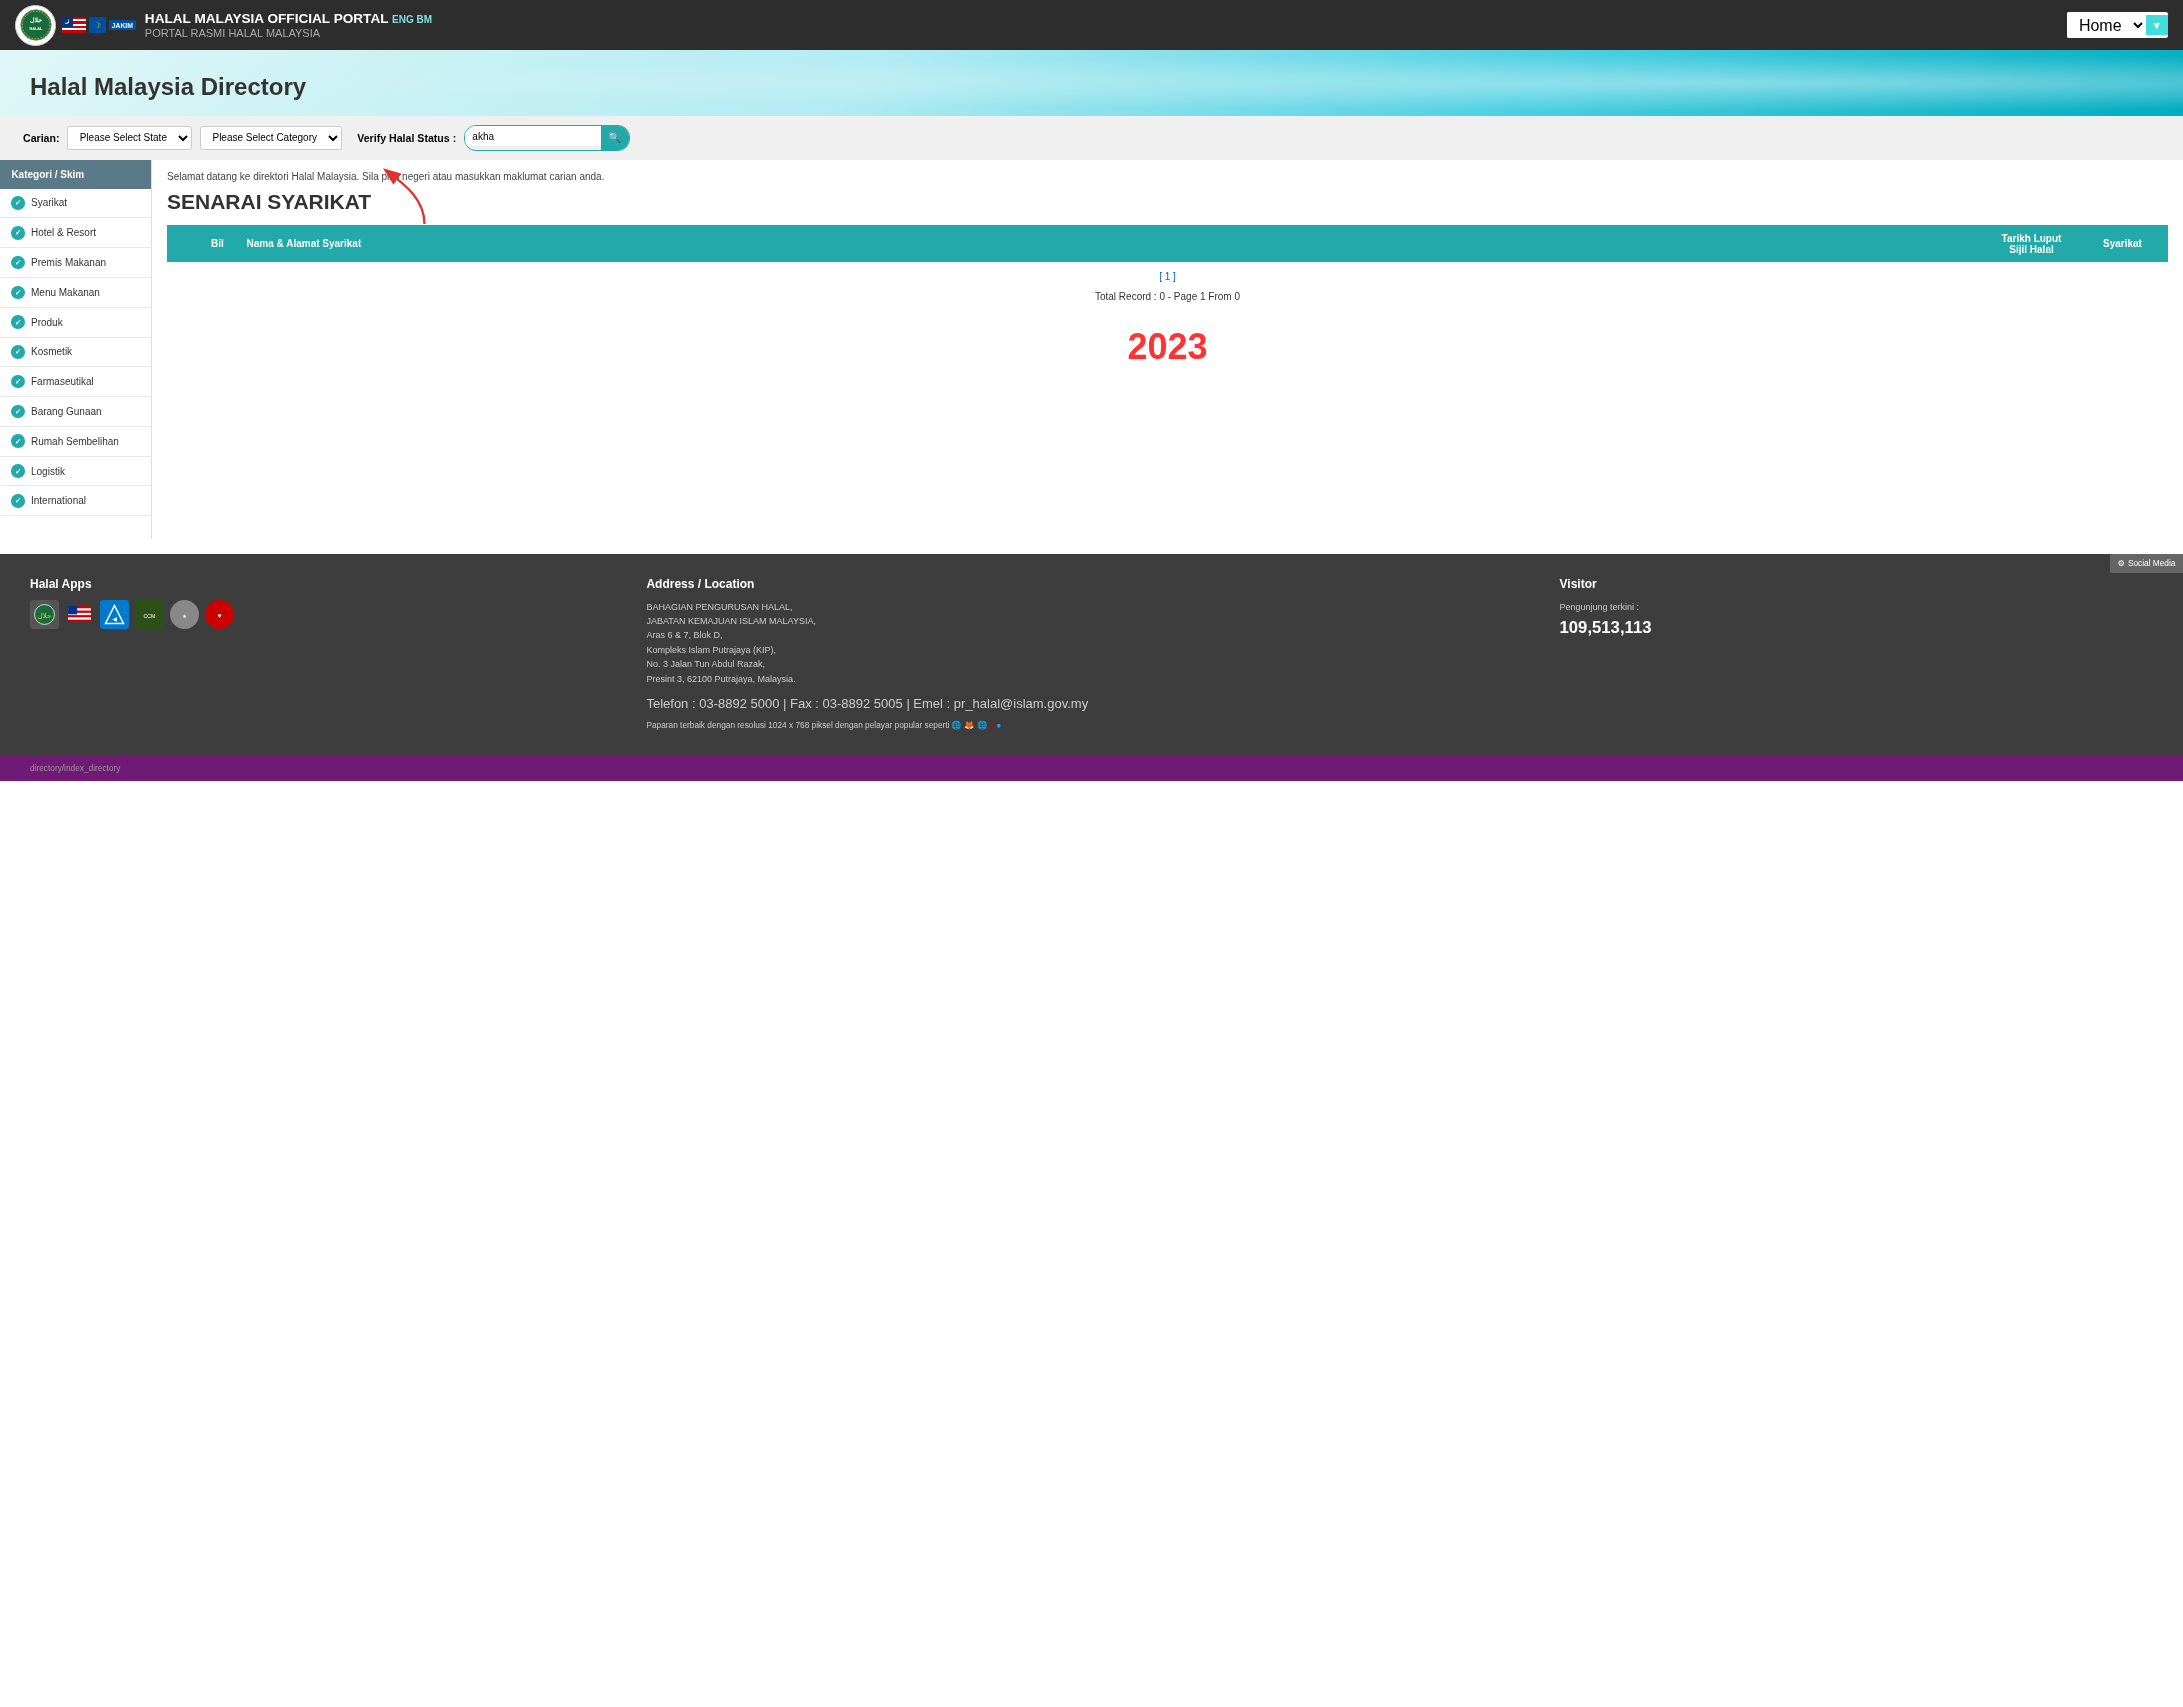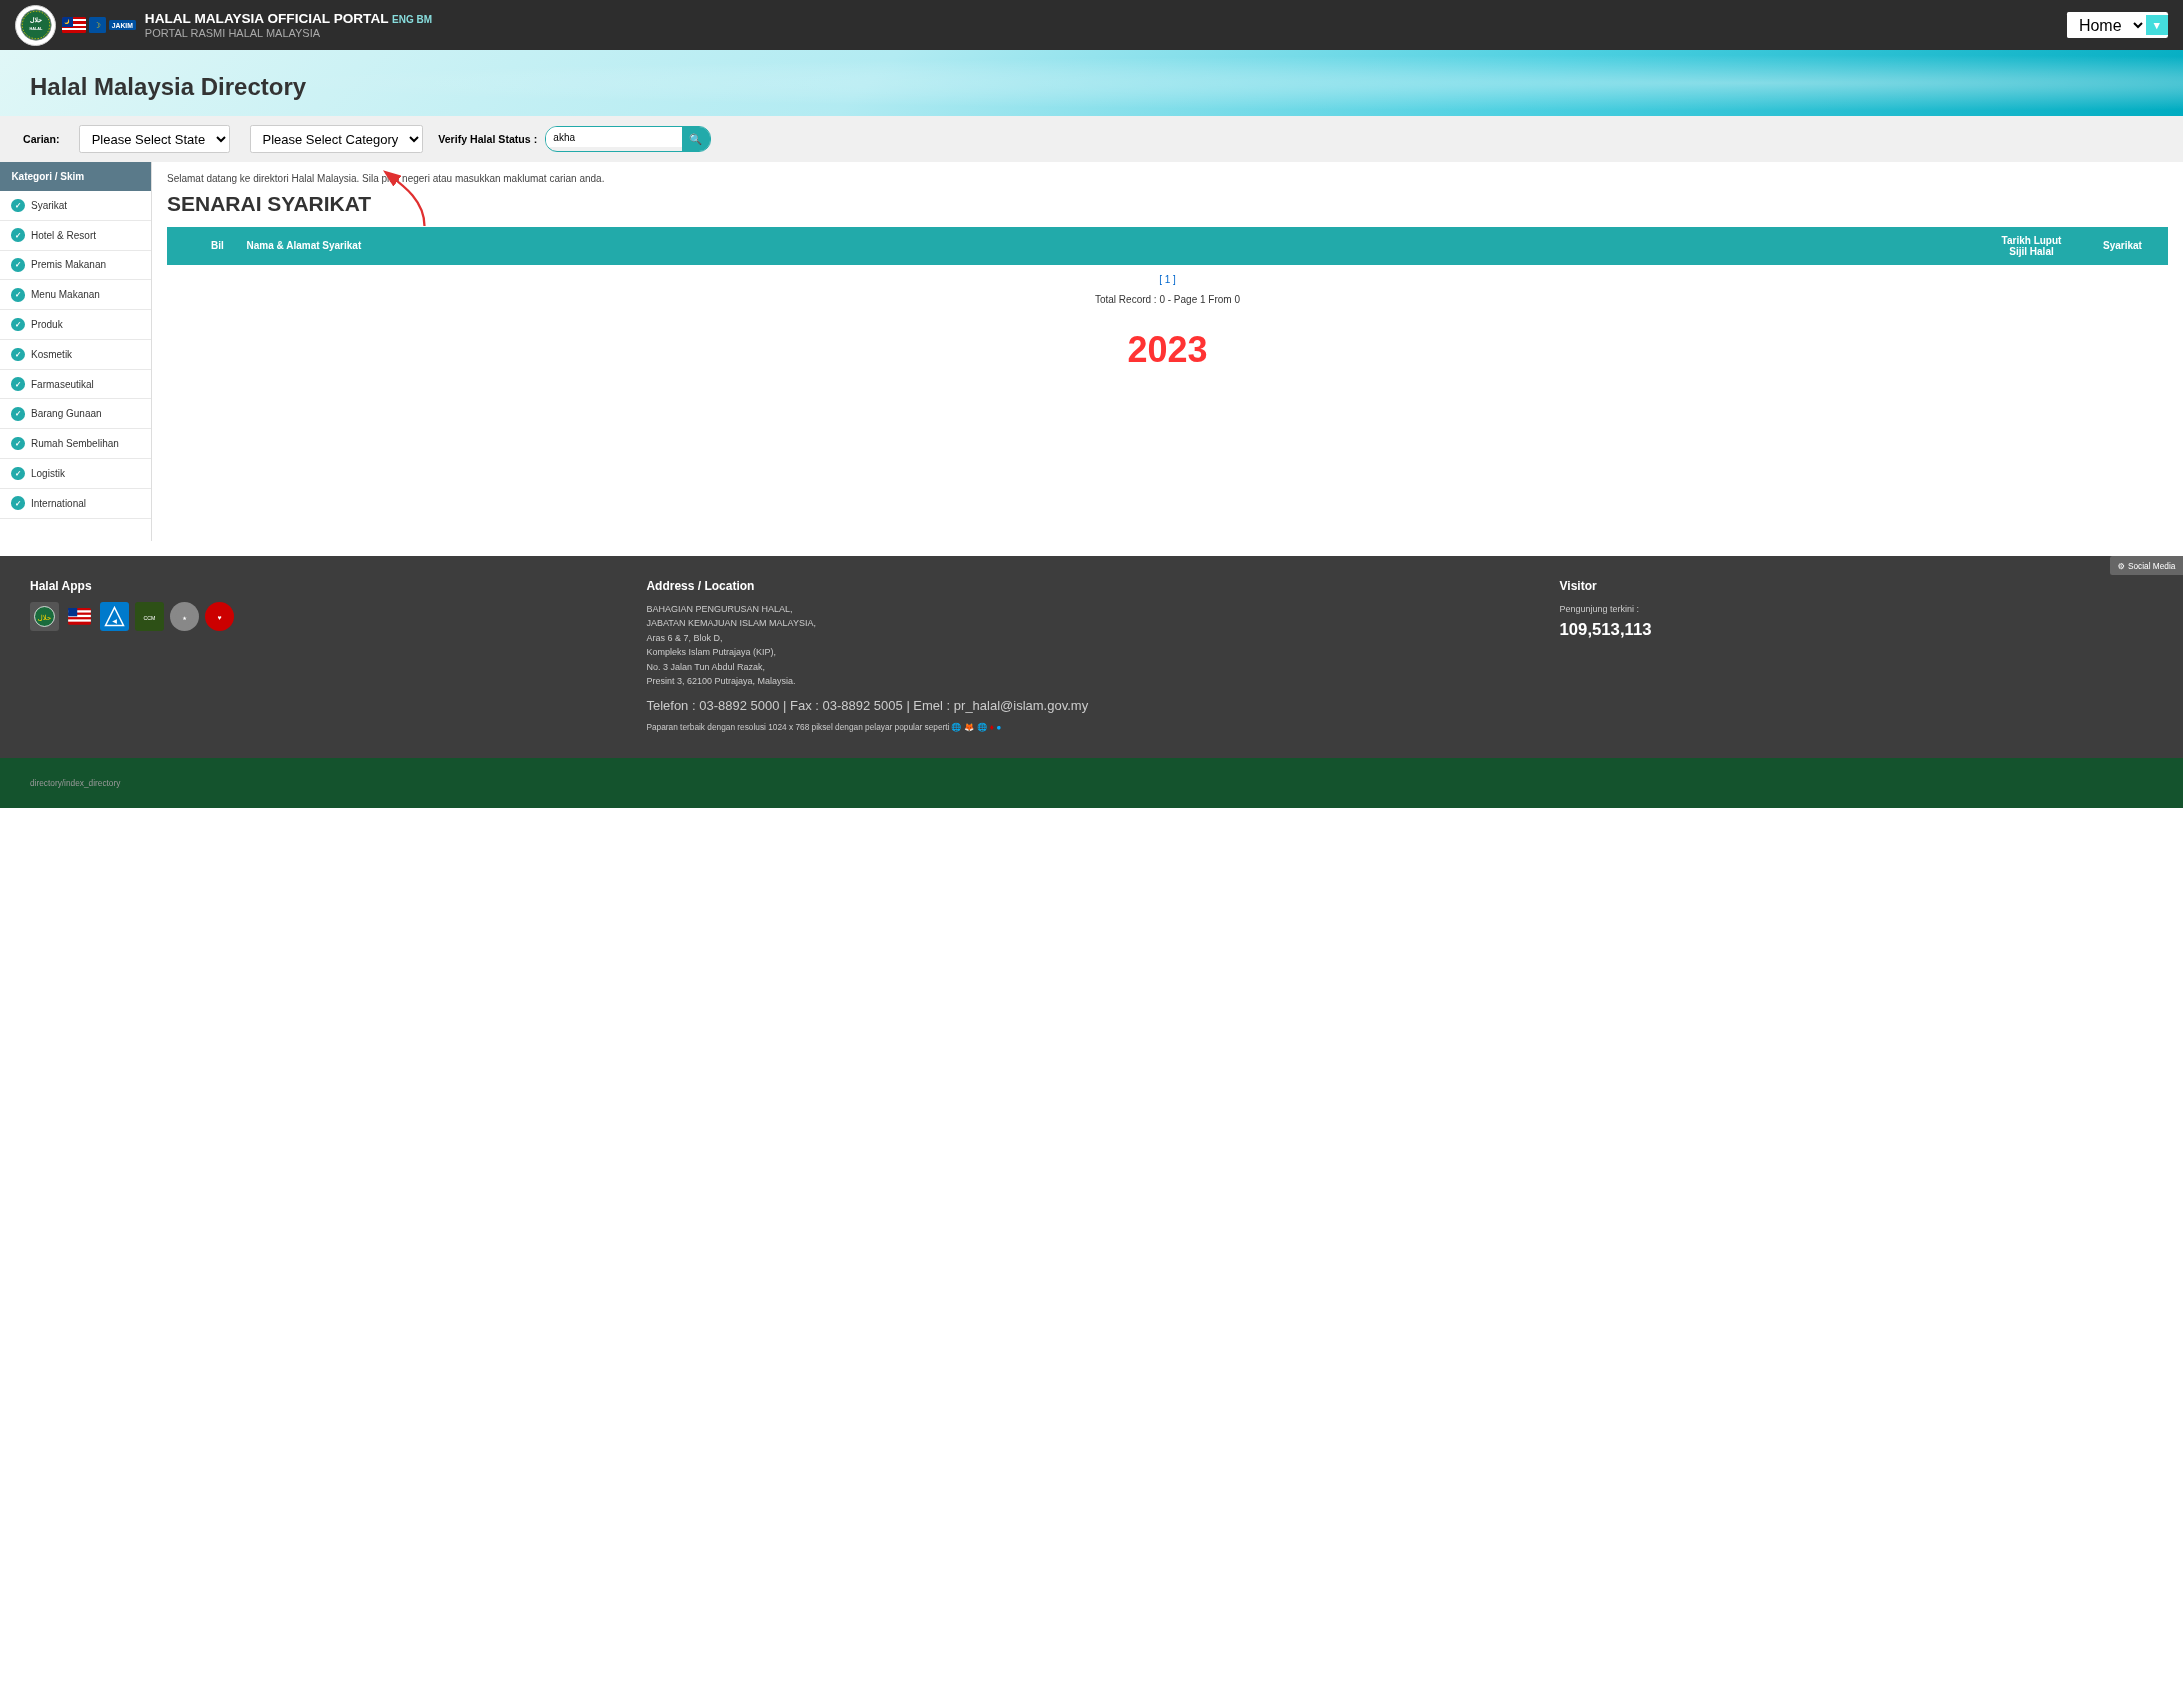--- a/index.html
+++ b/index.html
@@ -77,21 +77,21 @@
     .search-bar {
       background: #f0f0f0;
       padding: 9px 23px;
       display: flex;
       align-items: center;
       gap: 7.6px;
     }
     .search-label { font-weight: bold; font-size: 10.6px; }
     .search-bar select {
       padding: 4.5px 7.6px; border: 0.8px solid #ccc; border-radius: 2.3px;
-      font-size: 13px; background: #fff; cursor: pointer; margin-left: 12px;
+      font-size: 10px; background: #fff; cursor: pointer;
     }
     .verify-label { font-weight: bold; font-size: 10.6px; margin-left: 7.6px; }
     .verify-input-wrap {
       display: flex; align-items: flex-start; border: 1.5px solid #2aa; border-radius: 12px; overflow: hidden;
     }
     .verify-input-wrap input {
       padding: 4.5px 7.6px; border: none; outline: none; font-size: 10px; width: 136px;
     }
     .verify-btn {
       background: #2aa; border: none; color: #fff; padding: 5.3px 7.6px; cursor: pointer; font-size: 10.6px;
@@ -177,22 +177,22 @@
     }
     .footer h3 { color: #fff; font-size: 12px; margin-bottom: 9px; }
     .footer p { font-size: 9px; line-height: 1.6; }
     .footer-apps { display: flex; flex-wrap: wrap; gap: 6px; margin-top: 6px; }
     .app-icon {
       width: 29px; height: 29px; background: #555; border-radius: 3px;
       display: flex; align-items: center; justify-content: center; color: #fff; font-size: 6.8px;
     }
     .visitor-count { font-size: 16.7px; font-weight: bold; color: #fff; margin-top: 3.8px; }
     .footer-bottom-bar {
-      background: #14532d;
-      color: #999; font-size: 8.3px; padding: 20px 30px;
+      background: #701a75;
+      color: #999; font-size: 8.3px; padding: 8px 30px;
       display: flex; align-items: center; justify-content: space-between;
     }
     .footer-wrapper { position: relative; }
   </style>
 </head>
 <body>
 
 <div class="top-header">
   <div class="header-logo-area">
     <div class="logo-circle">

